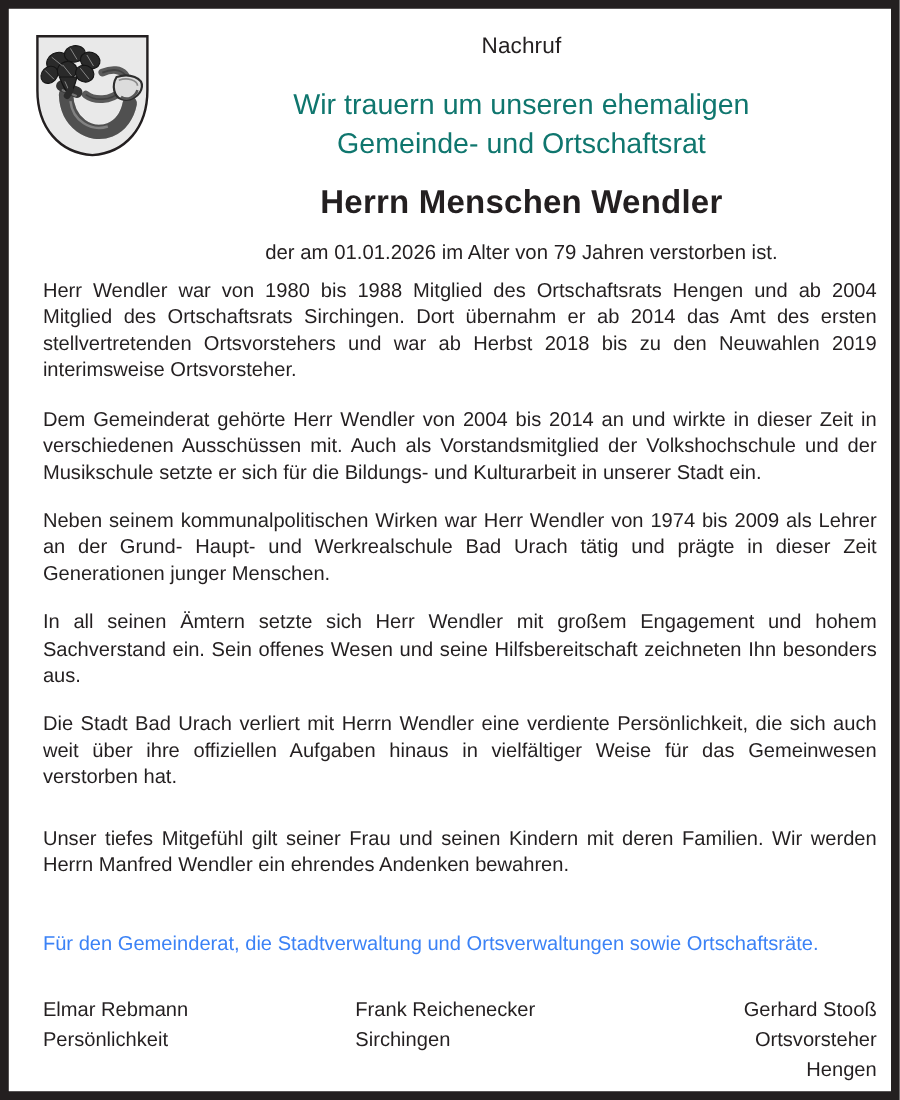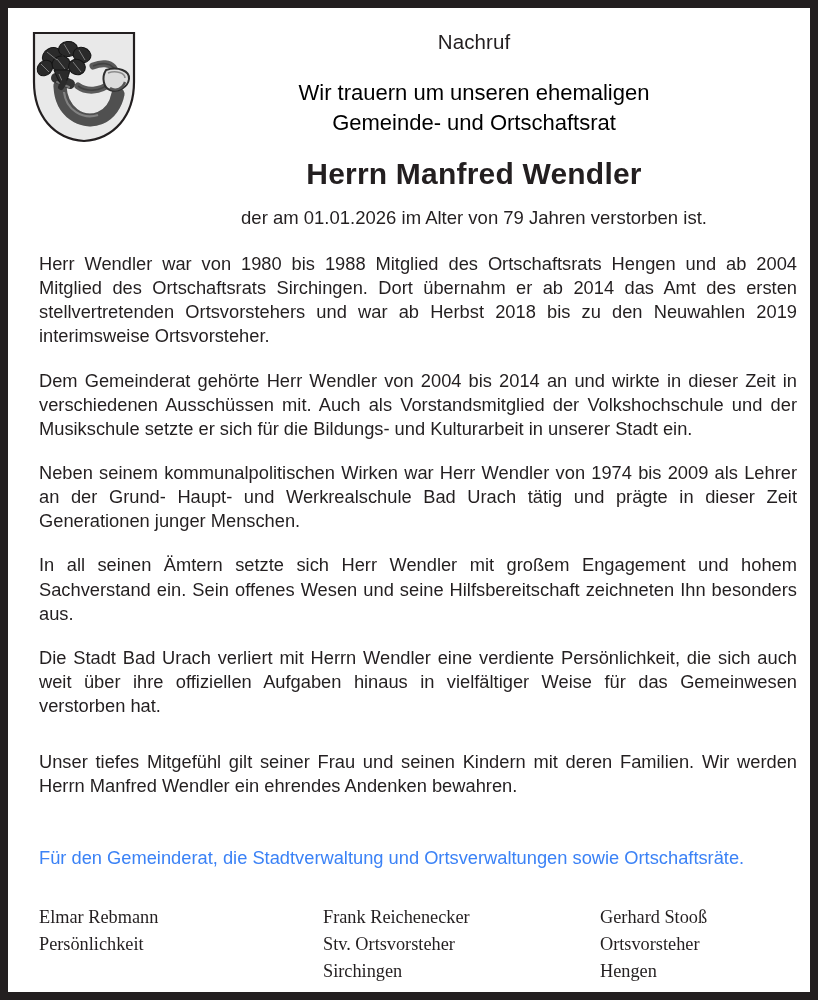--- a/index.html
+++ b/index.html
@@ -47,22 +47,22 @@
     text-align: center;
   }
   .kicker {
     font-size: 20.5px;
     color: #231f20;
     line-height: 1.2;
     letter-spacing: 0.1px;
   }
   .lede {
     margin-top: 23px;
-    font-size: 22px;
-    color: #000000;
+    font-size: 26px;
+    color: #0f766e;
     line-height: 1.38;
   }
   .lede .l2 { display: block; }
   .name {
     margin-top: 18px;
     font-size: 30px;
     font-weight: bold;
     color: #231f20;
     letter-spacing: 0.2px;
     line-height: 1.2;
@@ -107,25 +107,24 @@
     position: absolute;
     left: 31px;
     top: 896px;
     width: 758px;
     display: flex;
   }
   .sig-col {
     font-size: 18.3px;
     line-height: 1.48;
     color: #231f20;
-    font-family: Liberation Serif, serif;
   }
   .sig-col.c1 { width: 284px; }
   .sig-col.c2 { width: 277px; }
-  .sig-col.c3 { width: 197px; }
+  .sig-col.c3 { width: 197px; text-align: right; }
   .sig-line { display: block; white-space: nowrap; }
 </style>
 </head>
 <body>
 
 <div id="notice">
   <div class="inner">
 
     <div class="crest">
       <svg viewBox="0 0 112 114" xmlns="http://www.w3.org/2000/svg" aria-hidden="true">
@@ -175,21 +174,21 @@
         </g>
       </svg>
     </div>
 
     <div class="header">
       <div class="kicker">Nachruf</div>
       <div class="lede">
         <span class="l1">Wir trauern um unseren ehemaligen</span>
         <span class="l2">Gemeinde- und Ortschaftsrat</span>
       </div>
-      <div class="name">Herrn Manfred Wendler</div>
+      <div class="name">Herrn Menschen Wendler</div>
       <div class="subline">der am 01.01.2026 im Alter von 79 Jahren verstorben ist.</div>
     </div>
 
     <div class="body">
       <p class="para">Herr Wendler war von 1980 bis 1988 Mitglied des Ortschaftsrats Hengen und ab 2004 Mitglied des Ortschaftsrats Sirchingen. Dort übernahm er ab 2014 das Amt des ersten stellvertretenden Ortsvorstehers und war ab Herbst 2018 bis zu den Neuwahlen 2019 interimsweise Ortsvorsteher.</p>
       <p class="para">Dem Gemeinderat gehörte Herr Wendler von 2004 bis 2014 an und wirkte in dieser Zeit in verschiedenen Ausschüssen mit. Auch als Vorstandsmitglied der Volkshochschule und der Musikschule setzte er sich für die Bildungs- und Kulturarbeit in unserer Stadt ein.</p>
       <p class="para">Neben seinem kommunalpolitischen Wirken war Herr Wendler von 1974 bis 2009 als Lehrer an der Grund- Haupt- und Werkrealschule Bad Urach tätig und prägte in dieser Zeit Generationen junger Menschen.</p>
       <p class="para">In all seinen Ämtern setzte sich Herr Wendler mit großem Engagement und hohem Sachverstand ein. Sein offenes Wesen und seine Hilfsbereitschaft zeichneten Ihn besonders aus.</p>
       <p class="para">Die Stadt Bad Urach verliert mit Herrn Wendler eine verdiente Persönlichkeit, die sich auch weit über ihre offiziellen Aufgaben hinaus in vielfältiger Weise für das Gemeinwesen verstorben hat.</p>
       <p class="para last-of-body">Unser tiefes Mitgefühl gilt seiner Frau und seinen Kindern mit deren Familien. Wir werden Herrn Manfred Wendler ein ehrendes Andenken bewahren.</p>
@@ -198,21 +197,20 @@
     <div class="closing">Für den Gemeinderat, die Stadtverwaltung und Ortsverwaltungen sowie Ortschaftsräte.</div>
 
     <div class="signatures">
       <div class="sig-col c1">
         <span class="sig-line">Elmar Rebmann</span>
         <span class="sig-line">Persönlichkeit</span>
         <span class="sig-line"></span>
       </div>
       <div class="sig-col c2">
         <span class="sig-line">Frank Reichenecker</span>
-        <span class="sig-line">Stv. Ortsvorsteher</span>
         <span class="sig-line">Sirchingen</span>
       </div>
       <div class="sig-col c3">
         <span class="sig-line">Gerhard Stooß</span>
         <span class="sig-line">Ortsvorsteher</span>
         <span class="sig-line">Hengen</span>
       </div>
     </div>
 
   </div>

